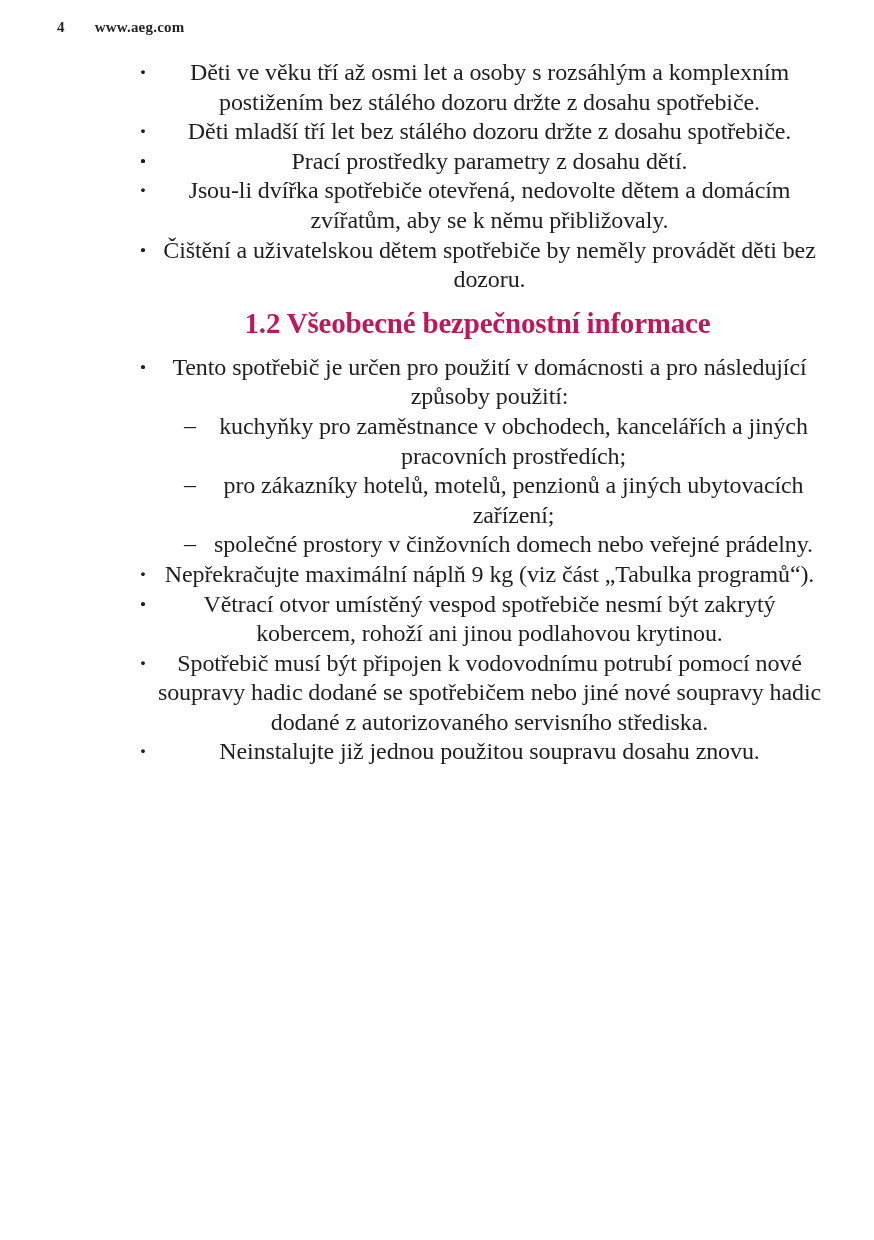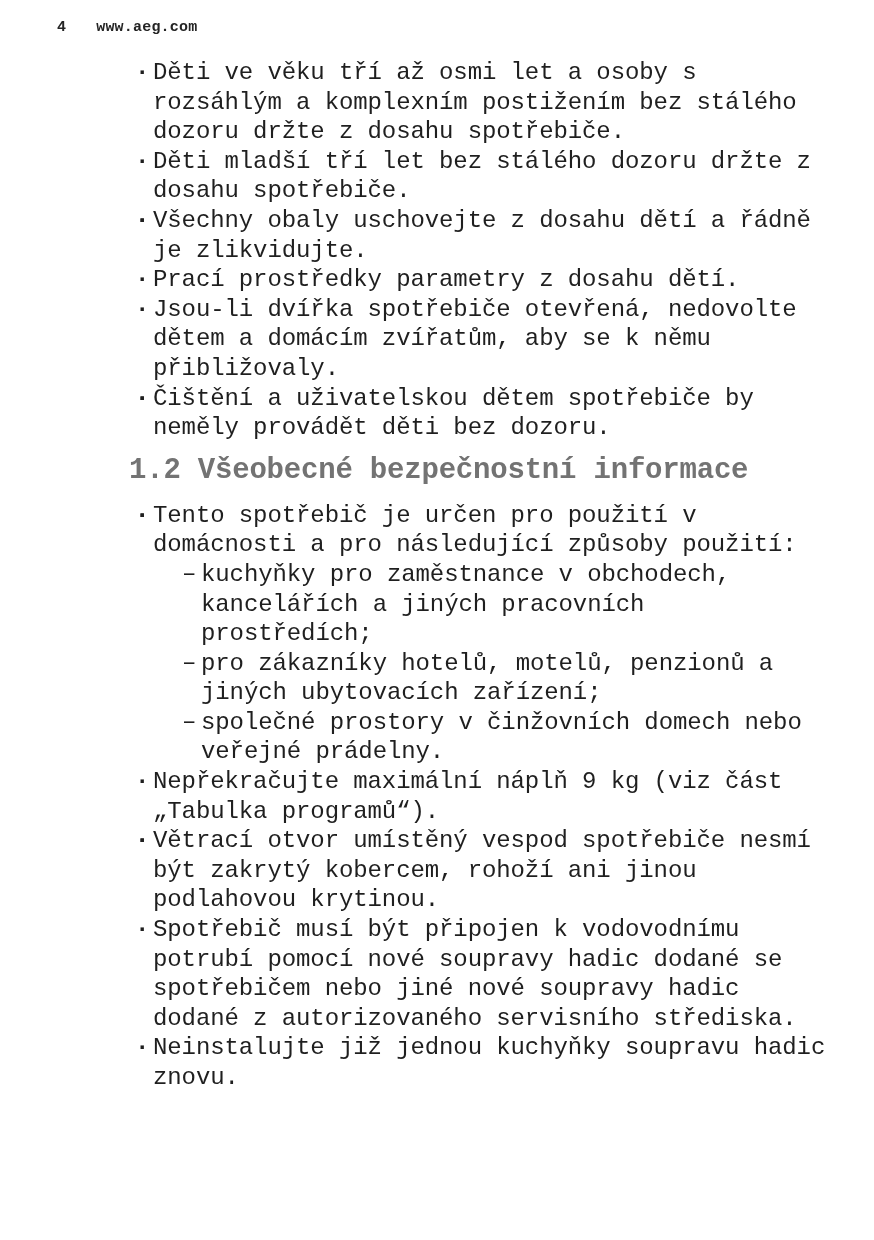--- a/index.html
+++ b/index.html
@@ -5,23 +5,24 @@
   html, body {
     margin: 0;
     padding: 0;
     background: #ffffff;
   }
   .page {
     position: relative;
     width: 874px;
     height: 1240px;
     background: #ffffff;
-    font-family: Liberation Mono, monospace;
+    font-family: Liberation Serif, serif;
     color: #1f1f1f;
     overflow: hidden;
+    text-align: center;
   }
   .hdr {
     position: absolute;
     top: 19px;
     left: 57px;
     font-size: 15px;
     line-height: 17px;
     font-weight: 700;
     color: #242424;
     letter-spacing: 0.2px;
@@ -67,21 +68,21 @@
     font-weight: 400;
     left: 0;
     top: -1px;
   }
   h2.section-heading {
     font-size: 29px;
     line-height: 34px;
     font-weight: 700;
     letter-spacing: -0.2px;
     margin: 11px 0 13px -5px;
-    color: #737373;
+    color: #be185d;
   }
 </style>
 </head>
 <body>
 
 <div class="page">
 
   <div class="hdr">
     <span class="num">4</span><span class="site">www.aeg.com</span>
   </div>
@@ -95,21 +96,20 @@
       </li>
       <li>
         <span class="mk">·</span>
         <span>Děti mladší tří let bez stálého dozoru držte z dosahu spotřebiče.</span>
       </li>
       <li>
         <span class="mk">·</span>
       </li>
       <li>
         <span class="mk">·</span>
-        <span>Všechny obaly uschovejte z dosahu dětí a řádně je zlikvidujte.</span>
       </li>
       <li>
         <span class="mk">·</span>
         <span>Prací prostředky parametry z dosahu dětí.</span>
       </li>
       <li>
         <span class="mk">·</span>
         <span>Jsou-li dvířka spotřebiče otevřená, nedovolte dětem a domácím zvířatům, aby se k němu přibližovaly.</span>
       </li>
       <li>
@@ -155,18 +155,18 @@
       <li>
         <span class="mk">·</span>
         <span>Větrací otvor umístěný vespod spotřebiče nesmí být zakrytý kobercem, rohoží ani jinou podlahovou krytinou.</span>
       </li>
       <li>
         <span class="mk">·</span>
         <span>Spotřebič musí být připojen k vodovodnímu potrubí pomocí nové soupravy hadic dodané se spotřebičem nebo jiné nové soupravy hadic dodané z autorizovaného servisního střediska.</span>
       </li>
       <li>
         <span class="mk">·</span>
-        <span>Neinstalujte již jednou kuchyňky soupravu hadic znovu.</span>
+        <span>Neinstalujte již jednou použitou soupravu dosahu znovu.</span>
       </li>
     </ul>
 
   </main>
 </div>
 
 </body></html>

